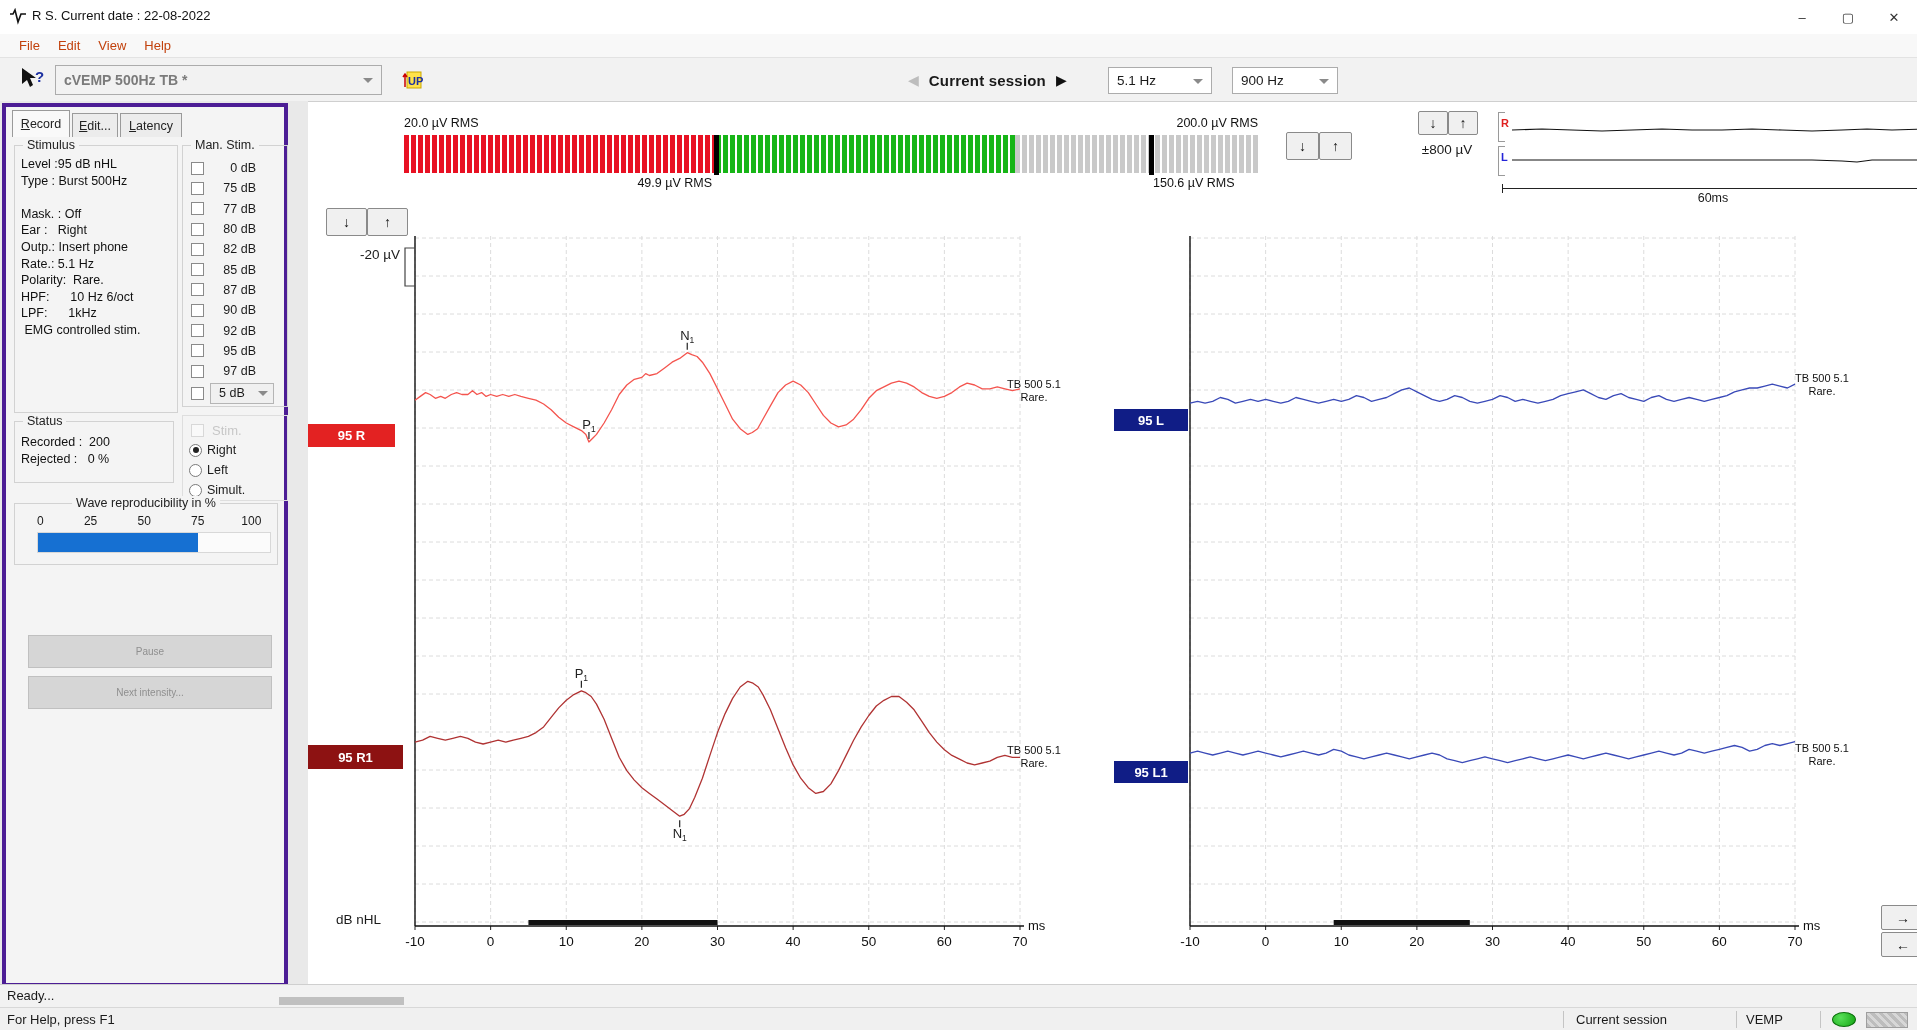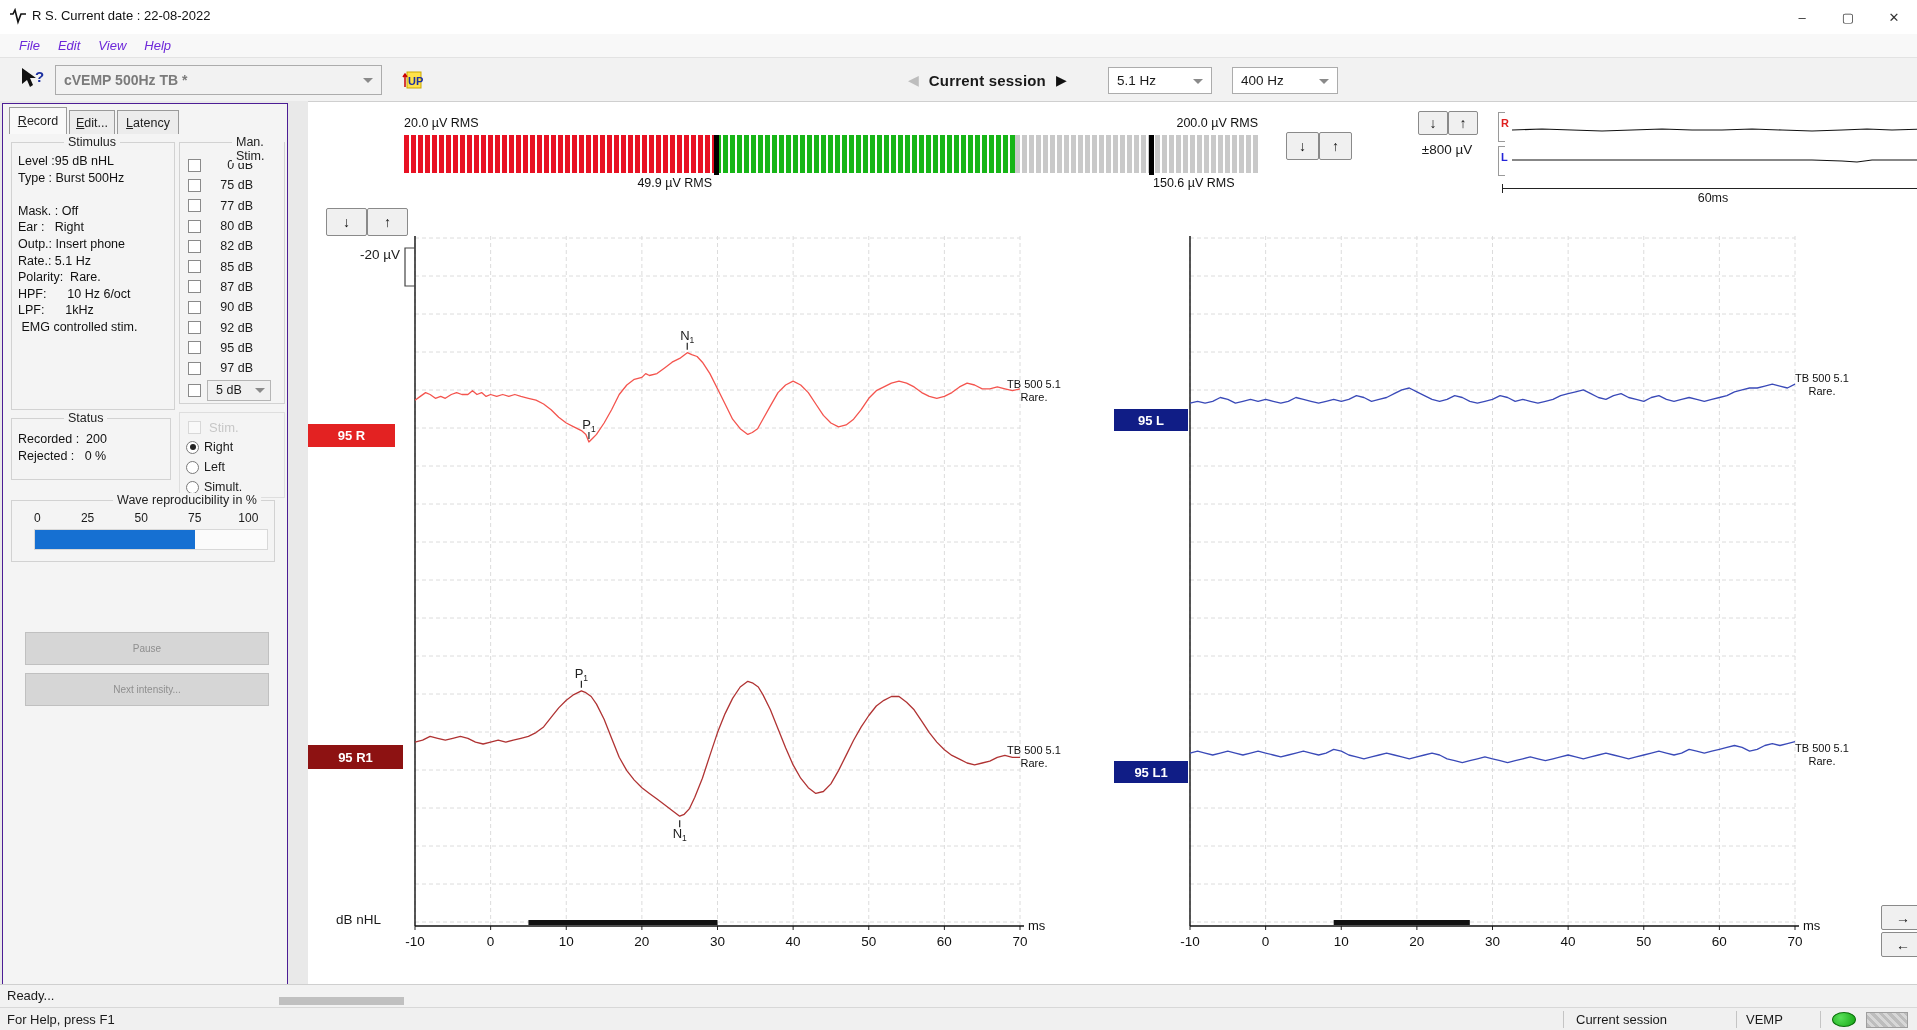--- a/index.html
+++ b/index.html
@@ -7,46 +7,46 @@
        font-family:"Liberation Sans",sans-serif;font-size:13px;color:#1a1a1a;
        overflow:hidden;-webkit-font-smoothing:antialiased;}
   .abs{position:absolute;}
   
   .titlebar{position:absolute;left:0;top:0;width:100%;height:34px;background:#fff;border-bottom:1px solid #e6e6e6;}
   .title-text{position:absolute;left:32px;top:8px;font-size:13px;color:#111;}
   .win-controls{position:absolute;right:0;top:0;height:34px;display:flex;}
   .win-btn{width:46px;height:34px;display:flex;align-items:center;justify-content:center;font-size:13px;color:#333;}
   
   .menubar{position:absolute;left:0;top:34px;width:100%;height:23px;background:#f8f8f8;display:flex;align-items:center;padding-left:10px;box-sizing:border-box;}
-  .menu-item{padding:2px 9px;color:#6d28d9;font-style:italic;}
+  .menu-item{padding:2px 9px;color:#c2410c;}
   
   .toolbar{position:absolute;left:0;top:57px;width:100%;height:44px;background:#f2f2f2;border-top:1px solid #e3e3e3;border-bottom:1px solid #cfcfcf;}
   .tb-help{position:absolute;left:18px;top:8px;width:30px;height:28px;}
   .combo{position:absolute;box-sizing:border-box;background:#fff;border:1px solid #acacac;display:flex;align-items:center;padding:0 8px;}
   .combo .chev{position:absolute;right:8px;top:50%;margin-top:-2px;width:0;height:0;border-left:5px solid transparent;border-right:5px solid transparent;border-top:5px solid #8a8a8a;}
   .combo-protocol{left:55px;top:7px;width:327px;height:30px;background:#f2f2f2;color:#7b7b7b;font-weight:bold;font-size:14px;}
   .tb-icons{position:absolute;left:398px;top:6px;display:flex;gap:7px;flex-direction:column;}
   .tb-icon{width:31px;height:31px;display:flex;align-items:center;justify-content:center;border:1px solid transparent;box-sizing:border-box;}
   .tb-icon.selected{background:#cde6f7;border:1px solid #7ab0df;}
   .tb-icon.disabled{opacity:.45;}
   .session-nav{position:absolute;left:908px;top:7px;height:30px;display:flex;align-items:center;gap:10px;}
   .sess-arrow{font-size:14px;}
   .sess-label{font-weight:bold;font-size:15px;letter-spacing:.2px;}
   .combo-rate{left:1108px;top:9px;width:104px;height:27px;font-size:13.5px;}
   .combo-freq{left:1232px;top:9px;width:106px;height:27px;font-size:13.5px;}
   
   .workspace{position:absolute;left:0;top:101px;width:1917px;height:883px;background:#e9e9e9;}
-  .sidebar{position:absolute;left:2px;top:2px;width:286px;height:884px;background:#f4f4f4;border:1px solid #4c1d95;box-sizing:border-box;}
+  .sidebar{position:absolute;left:2px;top:2px;width:286px;height:884px;background:#f4f4f4;border:4px solid #4c1d95;box-sizing:border-box;}
   .chart-area{position:absolute;left:293px;top:0;width:1624px;height:883px;background:#ffffff;border-top:1px solid #cfcfcf;margin-left:15px;}
   
   .tab{position:absolute;box-sizing:border-box;font-size:12.5px;display:flex;align-items:center;justify-content:center;border:1px solid #9a9a9a;border-bottom:none;background:#ececec;color:#222;}
   .tab.active{background:#f9f9f9;z-index:2;}
   .tab-underline{text-decoration:underline;}
   .fieldset{position:absolute;border:1px solid #d2d2d2;box-sizing:border-box;}
-  .legend{position:absolute;top:-8px;left:8px;background:#f4f4f4;padding:0 4px;font-size:12.5px;color:#222;margin-left:44px;}
+  .legend{position:absolute;top:-8px;left:8px;background:#f4f4f4;padding:0 4px;font-size:12.5px;color:#222;}
   .stim-line{white-space:pre;font-size:12.5px;line-height:16.6px;color:#111;}
   .cb-row{display:flex;align-items:center;height:20.3px;padding-left:8px;}
   .cb-box{width:13px;height:13px;border:1px solid #8a8a8a;background:#fff;box-sizing:border-box;}
   .cb-label{width:46px;text-align:right;font-size:12.5px;margin-left:6px;}
   .radio-row{display:flex;align-items:center;height:20px;padding-left:6px;font-size:12.5px;}
   .radio{width:13px;height:13px;border:1px solid #7a7a7a;border-radius:50%;background:#fff;margin-right:5px;box-sizing:border-box;position:relative;}
   .radio.sel::after{content:"";position:absolute;left:2.5px;top:2.5px;width:6px;height:6px;border-radius:50%;background:#222;}
   .btn{position:absolute;box-sizing:border-box;display:flex;align-items:center;justify-content:center;}
   .btn-start{border:2px solid #161616;background:linear-gradient(#fafafa,#ececec);box-shadow:inset 0 0 0 1px #fff;font-weight:bold;font-size:17px;letter-spacing:2px;color:#3c3c3c;}
   .btn-gray{background:#d6d6d6;border:1px solid #c0c0c0;color:#8f8f8f;font-size:10px;}
@@ -201,21 +201,21 @@
   <div class="session-nav">
     <span class="sess-arrow" style="color:#bdbdbd">◀</span>
     <span class="sess-label">Current session</span>
     <span class="sess-arrow" style="color:#111">▶</span>
   </div>
   <div class="combo combo-rate">
     <span>5.1 Hz</span>
       <span class="chev"></span>
   </div>
   <div class="combo combo-freq">
-    <span>400 Hz</span>
+    <span>900 Hz</span>
       <span class="chev"></span>
   </div>
 </div>
 
 <div class="workspace">
 
   <div class="sidebar" id="sidebar">
 
     <div class="tab active" style="left:6px;top:3px;width:58px;height:27px" id="tab0">
         <span><span class="tab-underline">R</span>ecord</span>

